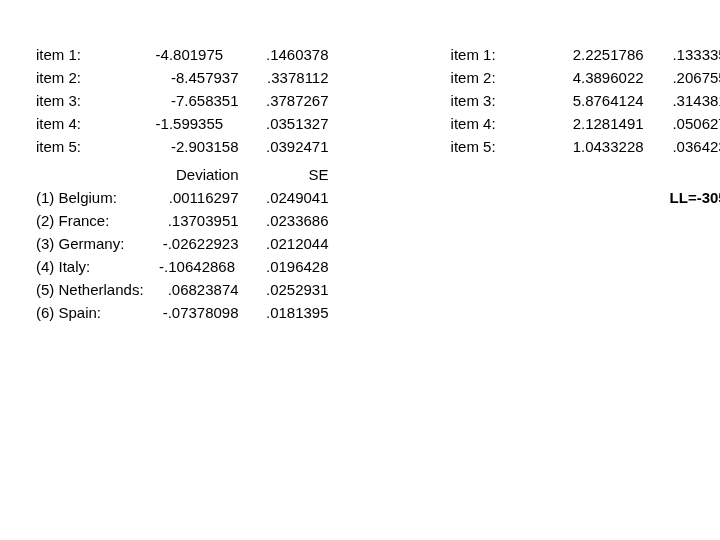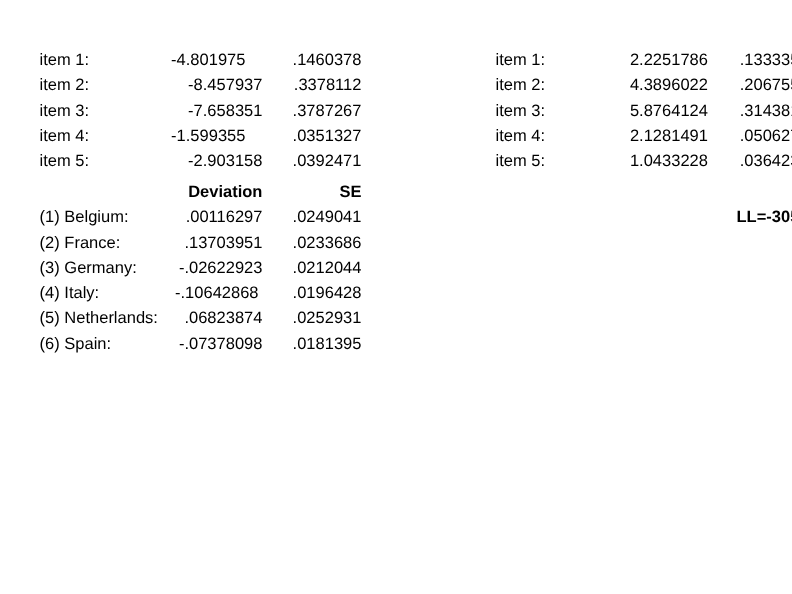--- a/index.html
+++ b/index.html
@@ -109,22 +109,22 @@
     <td class="col-spacer"></td>
     <td class="col-label2">item 5:</td>
     <td class="col-value2" style="text-align:right">1.0433228</td>
     <td class="col-se2">&nbsp;&nbsp;.03642365</td>
   </tr>
       </tbody>
 
     <tbody id="deviation-header-body">
     <tr class="dev-header">
   <td class="col-label"></td>
-  <td class="col-value" style="text-align:right;font-weight:bold;padding-top:8px">Deviation</td>
-  <td class="col-se" style="font-weight:bold;padding-top:8px">&nbsp;&nbsp;SE</td>
+  <td class="col-value" style="text-align:right;font-weight:normal;padding-top:8px">Deviation</td>
+  <td class="col-se" style="font-weight:normal;padding-top:8px">&nbsp;&nbsp;SE</td>
   <td class="col-spacer"></td>
   <td colspan="3"></td>
 </tr>
       </tbody>
 
     <tbody id="deviation-body">
     <tr>
     <td class="col-label">(1) Belgium:</td>
     <td class="col-value" style="text-align:right">.00116297</td>
     <td class="col-se">&nbsp;&nbsp;.0249041</td>

